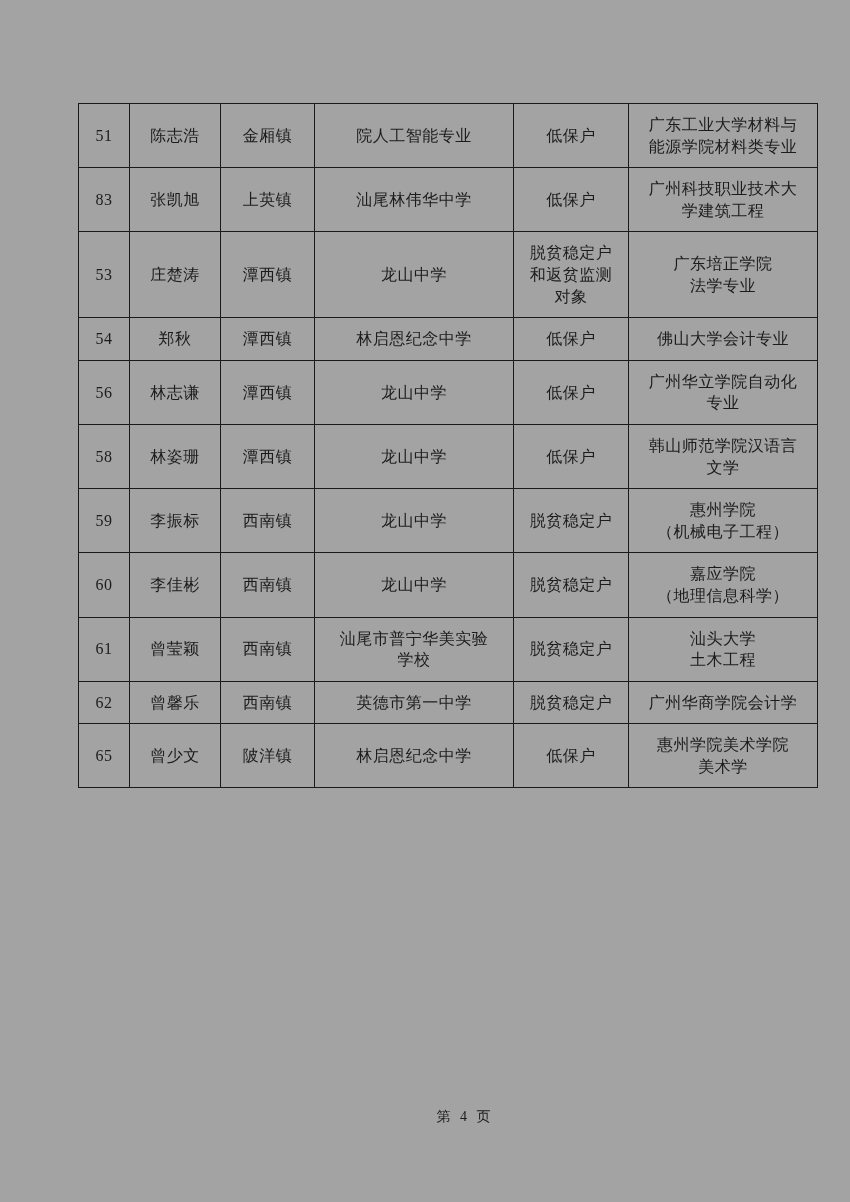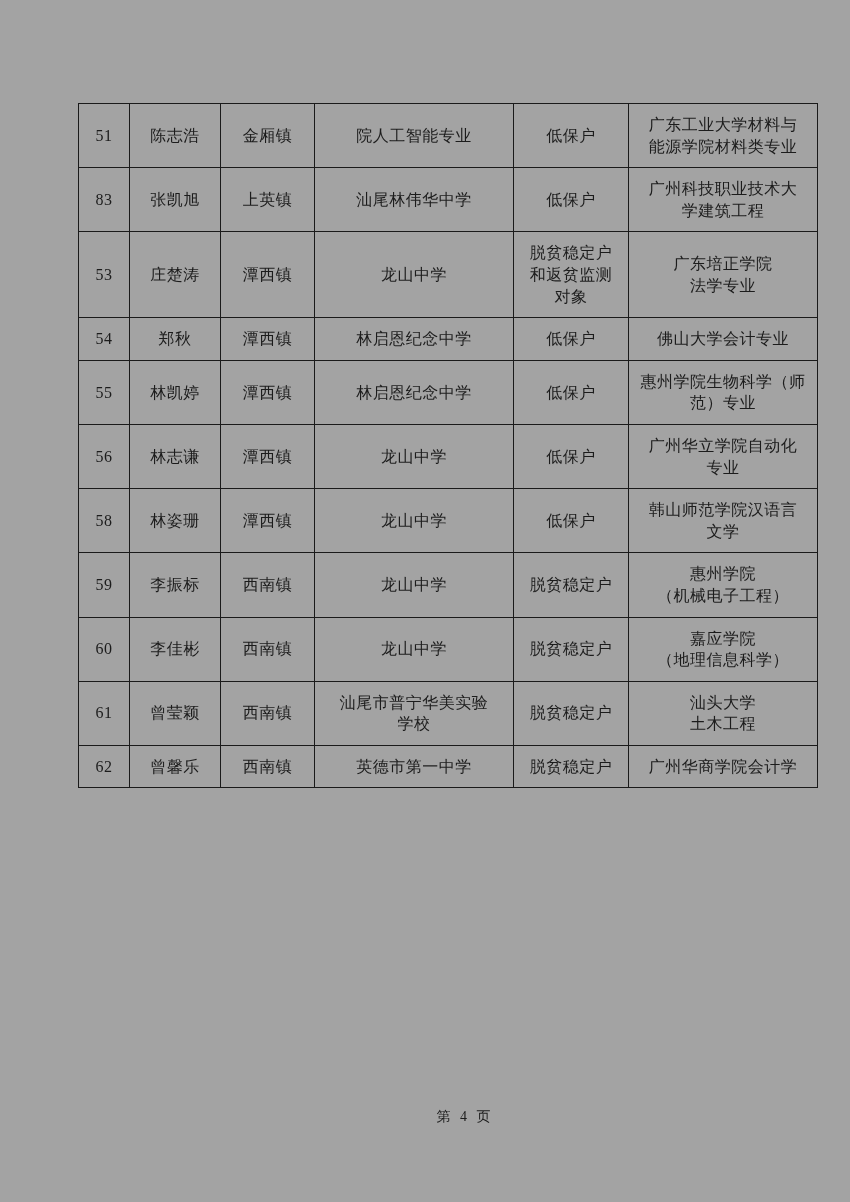--- a/index.html
+++ b/index.html
@@ -90,29 +90,20 @@
         </tr>
         <tr>
           <td class="col-no">54</td>
           <td class="col-name">郑秋</td>
           <td class="col-town">潭西镇</td>
           <td class="col-school">林启恩纪念中学</td>
           <td class="col-status">低保户</td>
           <td class="col-university">佛山大学会计专业</td>
         </tr>
         <tr>
-          <td class="col-no">55</td>
-          <td class="col-name">林凯婷</td>
-          <td class="col-town">潭西镇</td>
-          <td class="col-school">林启恩纪念中学</td>
-          <td class="col-status">低保户</td>
-          <td class="col-university">惠州学院生物科学（师
-范）专业</td>
-        </tr>
-        <tr>
           <td class="col-no">56</td>
           <td class="col-name">林志谦</td>
           <td class="col-town">潭西镇</td>
           <td class="col-school">龙山中学</td>
           <td class="col-status">低保户</td>
           <td class="col-university">广州华立学院自动化
 专业</td>
         </tr>
         <tr>
           <td class="col-no">58</td>
@@ -152,18 +143,27 @@
 土木工程</td>
         </tr>
         <tr>
           <td class="col-no">62</td>
           <td class="col-name">曾馨乐</td>
           <td class="col-town">西南镇</td>
           <td class="col-school">英德市第一中学</td>
           <td class="col-status">脱贫稳定户</td>
           <td class="col-university">广州华商学院会计学</td>
         </tr>
+        <tr>
+          <td class="col-no">65</td>
+          <td class="col-name">曾少文</td>
+          <td class="col-town">陂洋镇</td>
+          <td class="col-school">林启恩纪念中学</td>
+          <td class="col-status">低保户</td>
+          <td class="col-university">惠州学院美术学院
+美术学</td>
+        </tr>
       </tbody>
   </table>
 
   <div class="page-footer">第 4 页</div>
 
 </div>
 
 </body></html>

